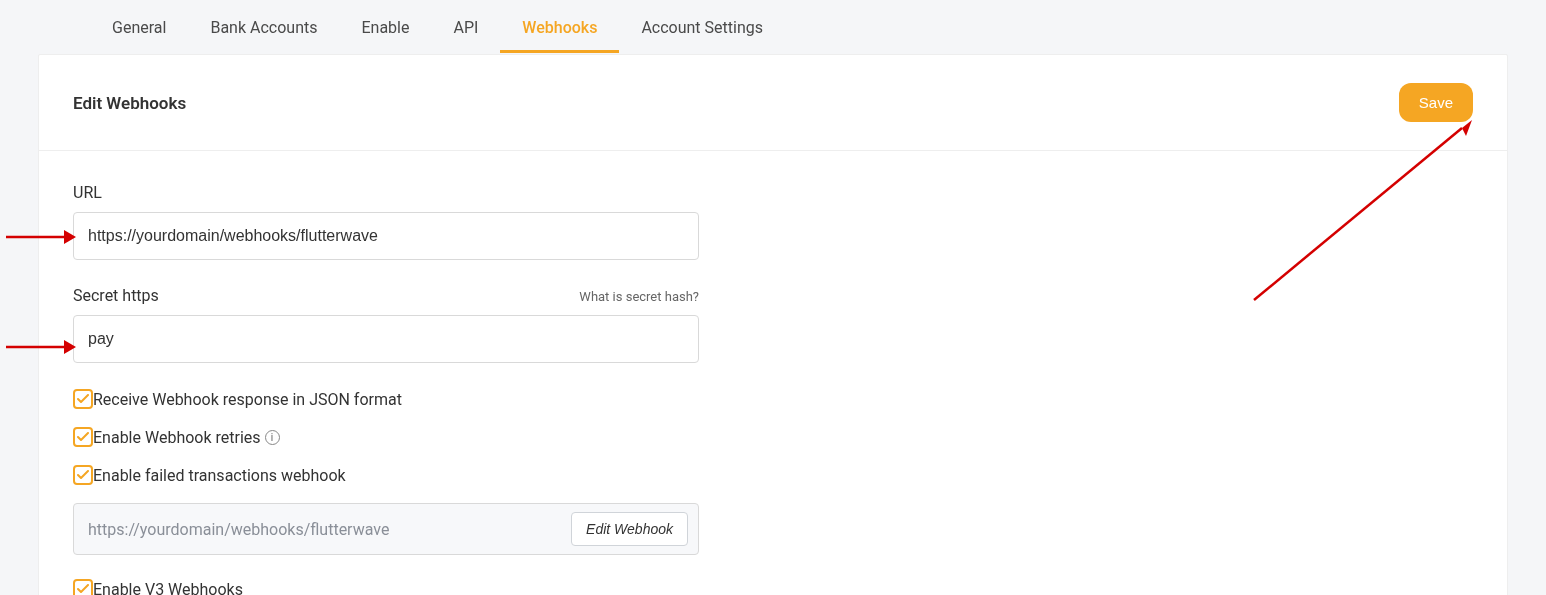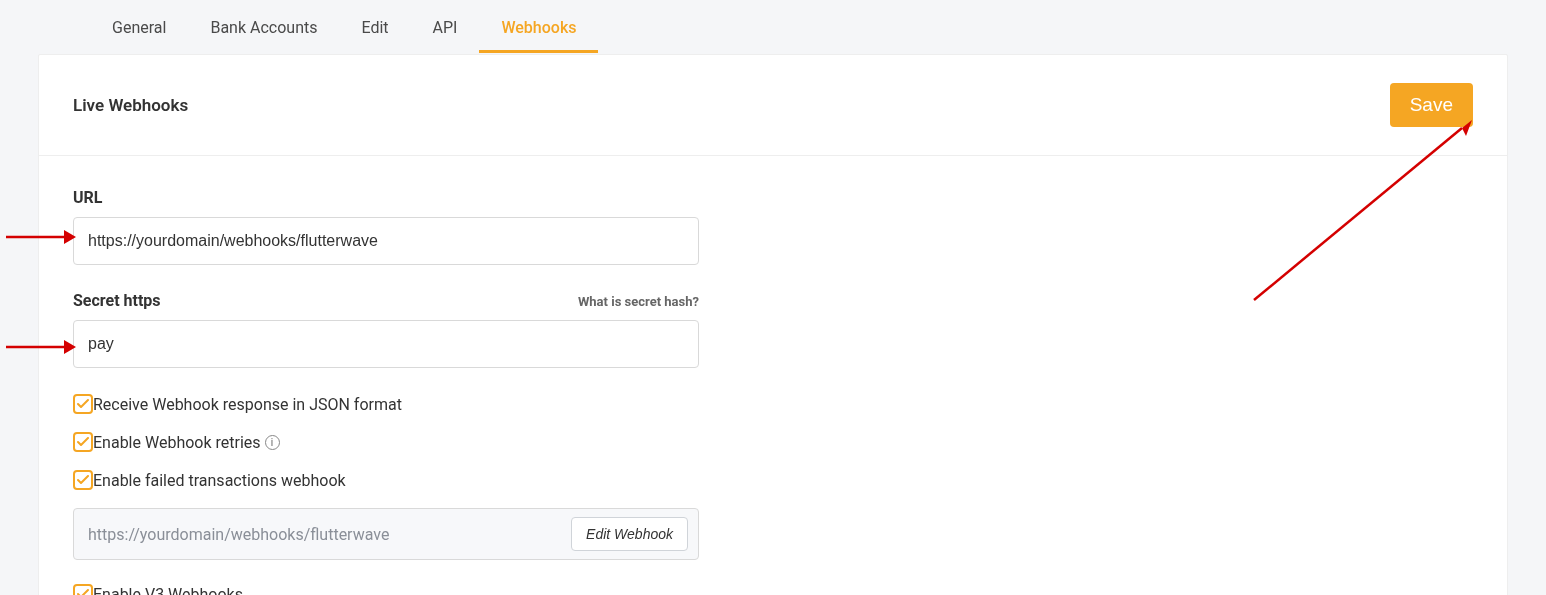--- a/index.html
+++ b/index.html
@@ -53,36 +53,35 @@
     }
     .card-title {
       font-size: 17px;
       font-weight: 600;
       color: #333;
     }
     .save-btn {
       background: #f5a623;
       color: #fff;
       border: none;
-      border-radius: 4px;
+      border-radius: 12px;
       padding: 11px 20px;
-      font-size: 19px;
+      font-size: 15px;
       font-weight: 500;
       cursor: pointer;
     }
     .card-body {
       padding: 32px 34px 0;
     }
     .form-group { margin-bottom: 26px; max-width: 626px; }
     .label-row {
       display: flex;
       justify-content: space-between;
       align-items: baseline;
       margin-bottom: 10px;
-      font-weight: bold;
     }
     label.field-label {
       font-size: 16px;
       color: #333;
     }
     .hint-link {
       font-size: 13px;
       color: #666;
       cursor: pointer;
     }
@@ -153,28 +152,29 @@
     
     .arrow-svg { position: absolute; pointer-events: none; }
   </style>
 </head>
 <body>
 
 <div class="page">
   <div class="tabs">
     <div class="tab">General</div>
     <div class="tab">Bank Accounts</div>
-    <div class="tab">Edit</div>
+    <div class="tab">Enable</div>
     <div class="tab">API</div>
     <div class="tab active">Webhooks</div>
+    <div class="tab">Account Settings</div>
   </div>
 
   <div class="card">
     <div class="card-header">
-      <div class="card-title">Live Webhooks</div>
+      <div class="card-title">Edit Webhooks</div>
       <button class="save-btn">Save</button>
     </div>
 
     <div class="card-body">
       <div class="form-group">
         <div class="label-row">
           <label class="field-label">URL</label>
         </div>
         <input class="text-input" type="text" value="https://yourdomain/webhooks/flutterwave" style="">
       </div>

